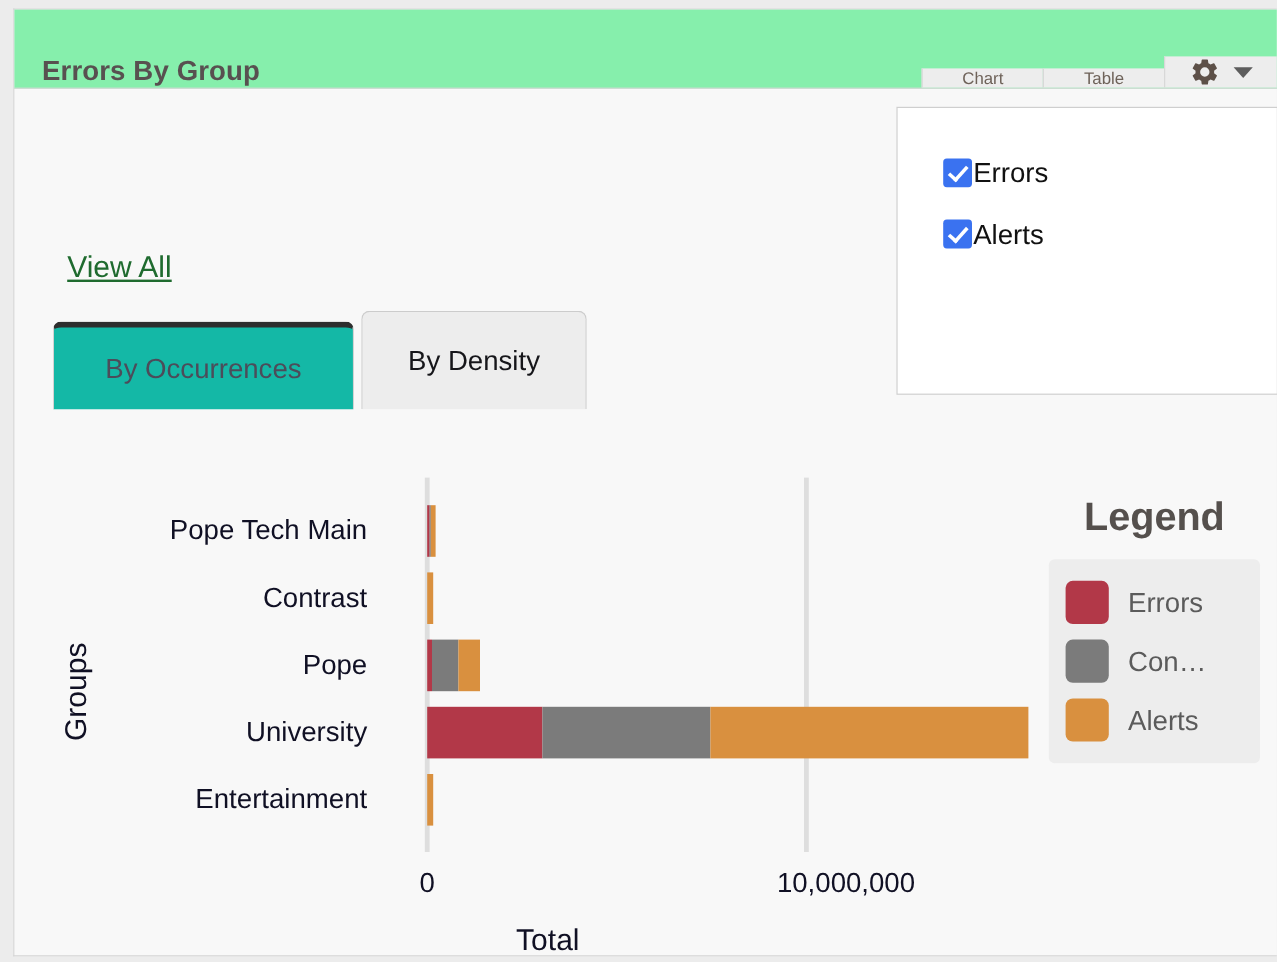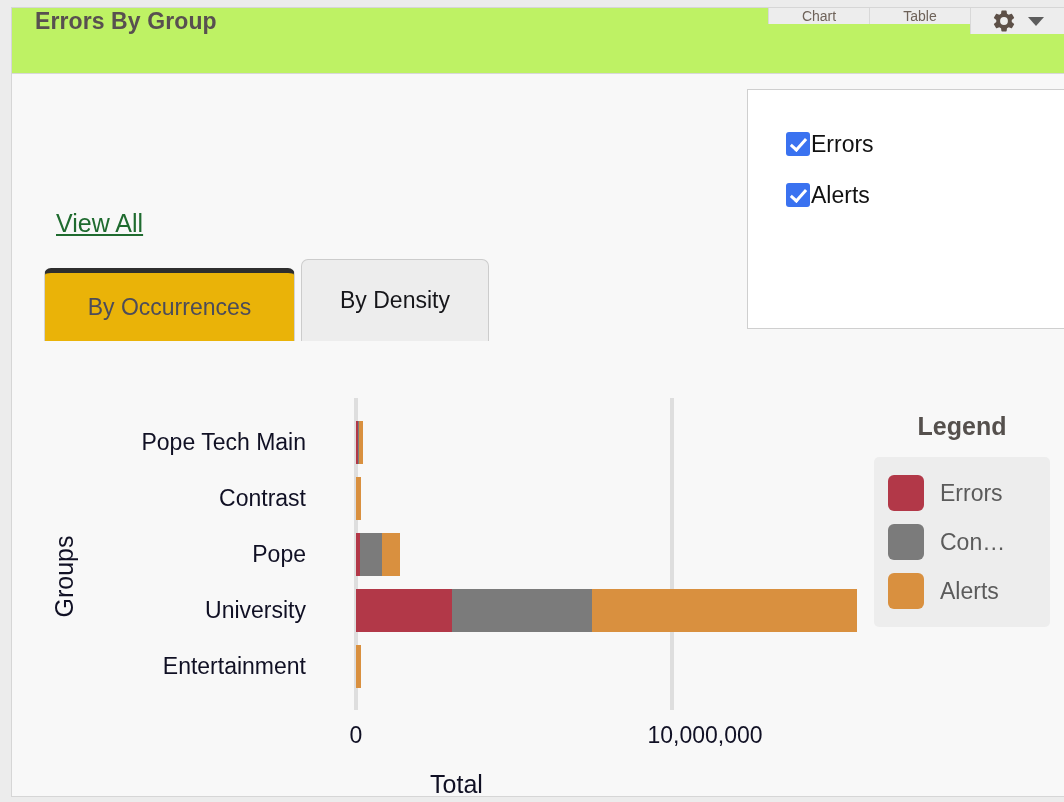--- a/index.html
+++ b/index.html
@@ -14,24 +14,24 @@
     left: 11px; top: 7px;
     width: 1053px; height: 790px;
     background: #f8f8f8;
     border: 1px solid #d6d6d6;
     border-right: none;
   }
   
   .card-header {
     position: relative;
     height: 66px;
-    background: #bef264;
+    background: #86efac;
     border-bottom: 1px solid #d8d8d8;
     display: flex;
-    align-items: flex-start;
+    align-items: flex-end;
   }
   .card-title {
     flex: 1;
     display: flex; align-items: center;
     padding-left: 23px;
     font-size: 23px;
     font-weight: bold;
     color: #585050;
     letter-spacing: .1px;
   }
@@ -116,21 +116,21 @@
   }
   .tab {
     height: 73px;
     display: flex; align-items: center; justify-content: center;
     font-size: 23px;
     cursor: pointer;
     border-radius: 7px 7px 0 0;
   }
   .tab-active {
     width: 251px;
-    background: #eab308;
+    background: #14b8a6;
     color: #4c4c5a;
     border: 1px solid #d3d3d3;
     border-top: 5px solid #2e2e2e;
     border-bottom: none;
     position: relative;
     z-index: 3;
   }
   .tab-inactive {
     width: 188px;
     height: 82px;
@@ -192,21 +192,21 @@
   }
   .x-axis-title span { position: relative; left: -88px; margin-left: 12px; }
   
   .legend {
     position: absolute;
     left: 862px; top: 338px;
     width: 176px;
   }
   .legend-title {
     text-align: center;
-    font-size: 25px;
+    font-size: 33px;
     font-weight: bold;
     color: #55504d;
     margin-bottom: 16px;
   }
   .legend-box {
     background: #ededed;
     border-radius: 5px;
     padding: 18px 14px;
   }
   .legend-item {

